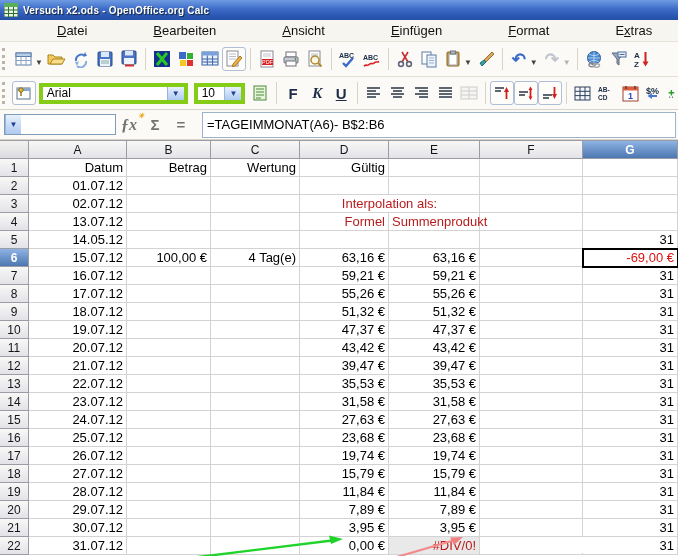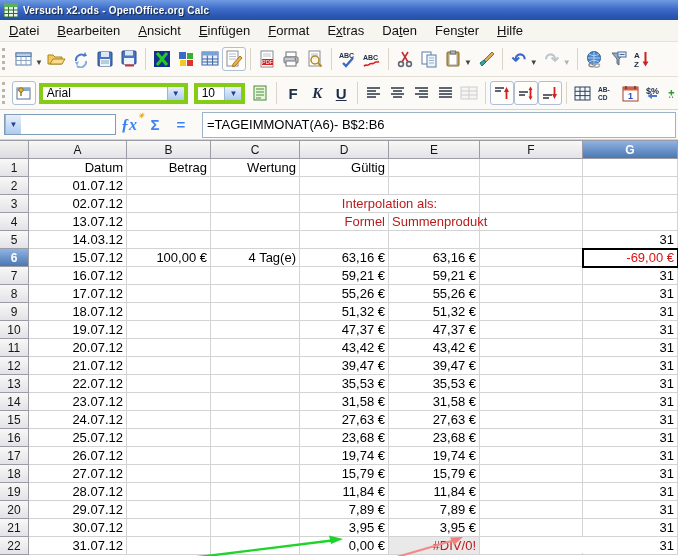--- a/index.html
+++ b/index.html
@@ -10,21 +10,21 @@
   .titlebar { position:absolute; top:0; left:0; width:678px; height:20px;
     background:linear-gradient(180deg,#6f9be2 0%,#3d6cc8 45%,#2b57b2 80%,#2450a8 100%);
     display:flex; align-items:center; padding-left:4px; }
   .titlebar .appicon { width:14px; height:14px; margin-right:5px; }
   .titlebar .title { color:#fff; font-weight:bold; font-size:10px;
     text-shadow:1px 1px 1px #123; letter-spacing:.2px; }
 
   
   .menubar { position:absolute; top:20px; left:0; width:678px; height:22px;
     background:#f7f5f0; border-bottom:1px solid #e6e2d8; display:flex; align-items:center; }
-  .menu-item { padding:2px 9px; font-size:13px; color:#111; cursor:default; }
+  .menu-item { padding:2px 9px; font-size:13px; color:#111; cursor:default;margin-left:48px; }
   .menu-item u { text-decoration:underline; }
 
   
   .toolbar { position:absolute; left:0; width:678px; background:#fbfaf7;
     display:flex; align-items:center; }
   .tb1 { top:42px; height:35px; border-bottom:1px solid #e3dfd4; }
   .tb2 { top:77px; height:33px; border-bottom:1px solid #d8d4c8; }
   .grip { width:7px; height:22px; margin:0 3px 0 2px;
     border-left:3px dotted #b9b5aa; }
   .sep { width:1px; height:22px; background:#d8d4c8; margin:0 4px; }
@@ -44,21 +44,21 @@
 
   
   .formulabar { position:absolute; top:110px; left:0; width:678px; height:30px;
     background:#fbfaf7; border-bottom:1px solid #d8d4c8; display:flex; align-items:center; padding-left:4px; }
   .namebox { width:112px; height:21px; border:1px solid #7f9db9; background:#fff; display:flex; }
   .namebox input { border:0; outline:0; width:95px; font-size:12px; padding:0 4px;
     font-family:"Liberation Sans",sans-serif; }
   .namebox .cbtn { width:16px; background:linear-gradient(180deg,#e8f0fc,#aecaf0);
     border-left:1px solid #98b5dd; display:flex; align-items:center; justify-content:center;
     font-size:8px; color:#1c3f94; }
-  .fb-icon { width:26px; text-align:center; font-weight:bold; color:#3b82f6; font-size:15px; }
+  .fb-icon { width:26px; text-align:center; font-weight:bold; color:#737373; font-size:15px; }
   .fx { font-style:italic; font-family:"Liberation Serif",serif; font-size:16px; position:relative; }
   .fx::after { content:"✳"; position:absolute; top:-4px; right:-2px; font-size:7px; color:#e8a200; }
   .formula-input { flex:1; height:21px; border:1px solid #9db4c8; background:#fff;
     font-size:13px; padding:12px 4px; margin:0 2px 0 8px; outline:0;
     font-family:"Liberation Sans",sans-serif; }
 
   
   .sheet { position:absolute; top:140px; left:0; width:678px; height:416px;
     border-top:1px solid #9c9ca6; background:#fff; display:grid;
     grid-template-columns:29px 98px 84px 89px 89px 91px 103px 95px;
@@ -491,21 +491,21 @@
     <div class="cell"></div>
     <div class="hdr">4</div>
     <div class="cell">13.07.12</div>
     <div class="cell"></div>
     <div class="cell"></div>
     <div class="cell c-pink">Formel</div>
     <div class="cell c-pink c-left">Summenprodukt</div>
     <div class="cell"></div>
     <div class="cell"></div>
     <div class="hdr">5</div>
-    <div class="cell">14.03.12</div>
+    <div class="cell">14.05.12</div>
     <div class="cell"></div>
     <div class="cell"></div>
     <div class="cell"></div>
     <div class="cell"></div>
     <div class="cell"></div>
     <div class="cell">31</div>
     <div class="hdr sel">6</div>
     <div class="cell">15.07.12</div>
     <div class="cell">100,00 €</div>
     <div class="cell">4 Tag(e)</div>

